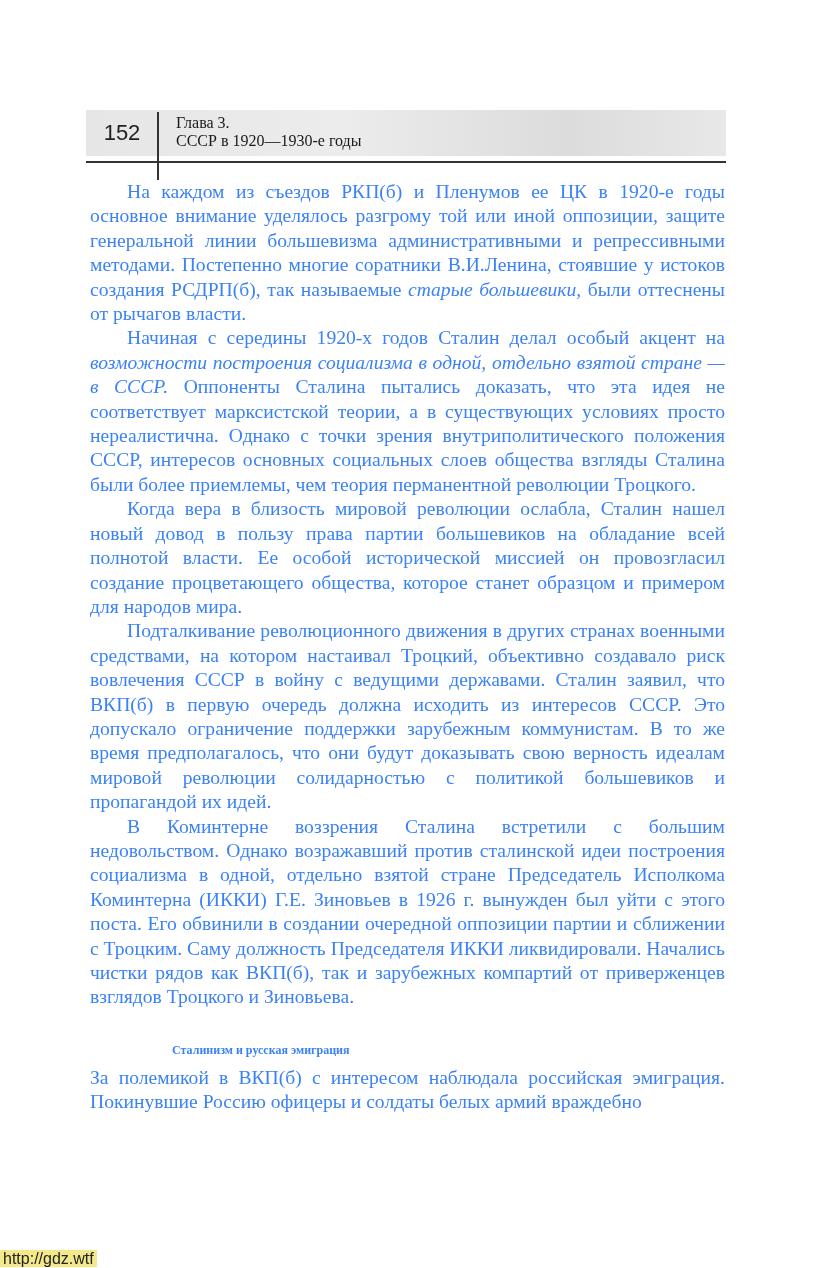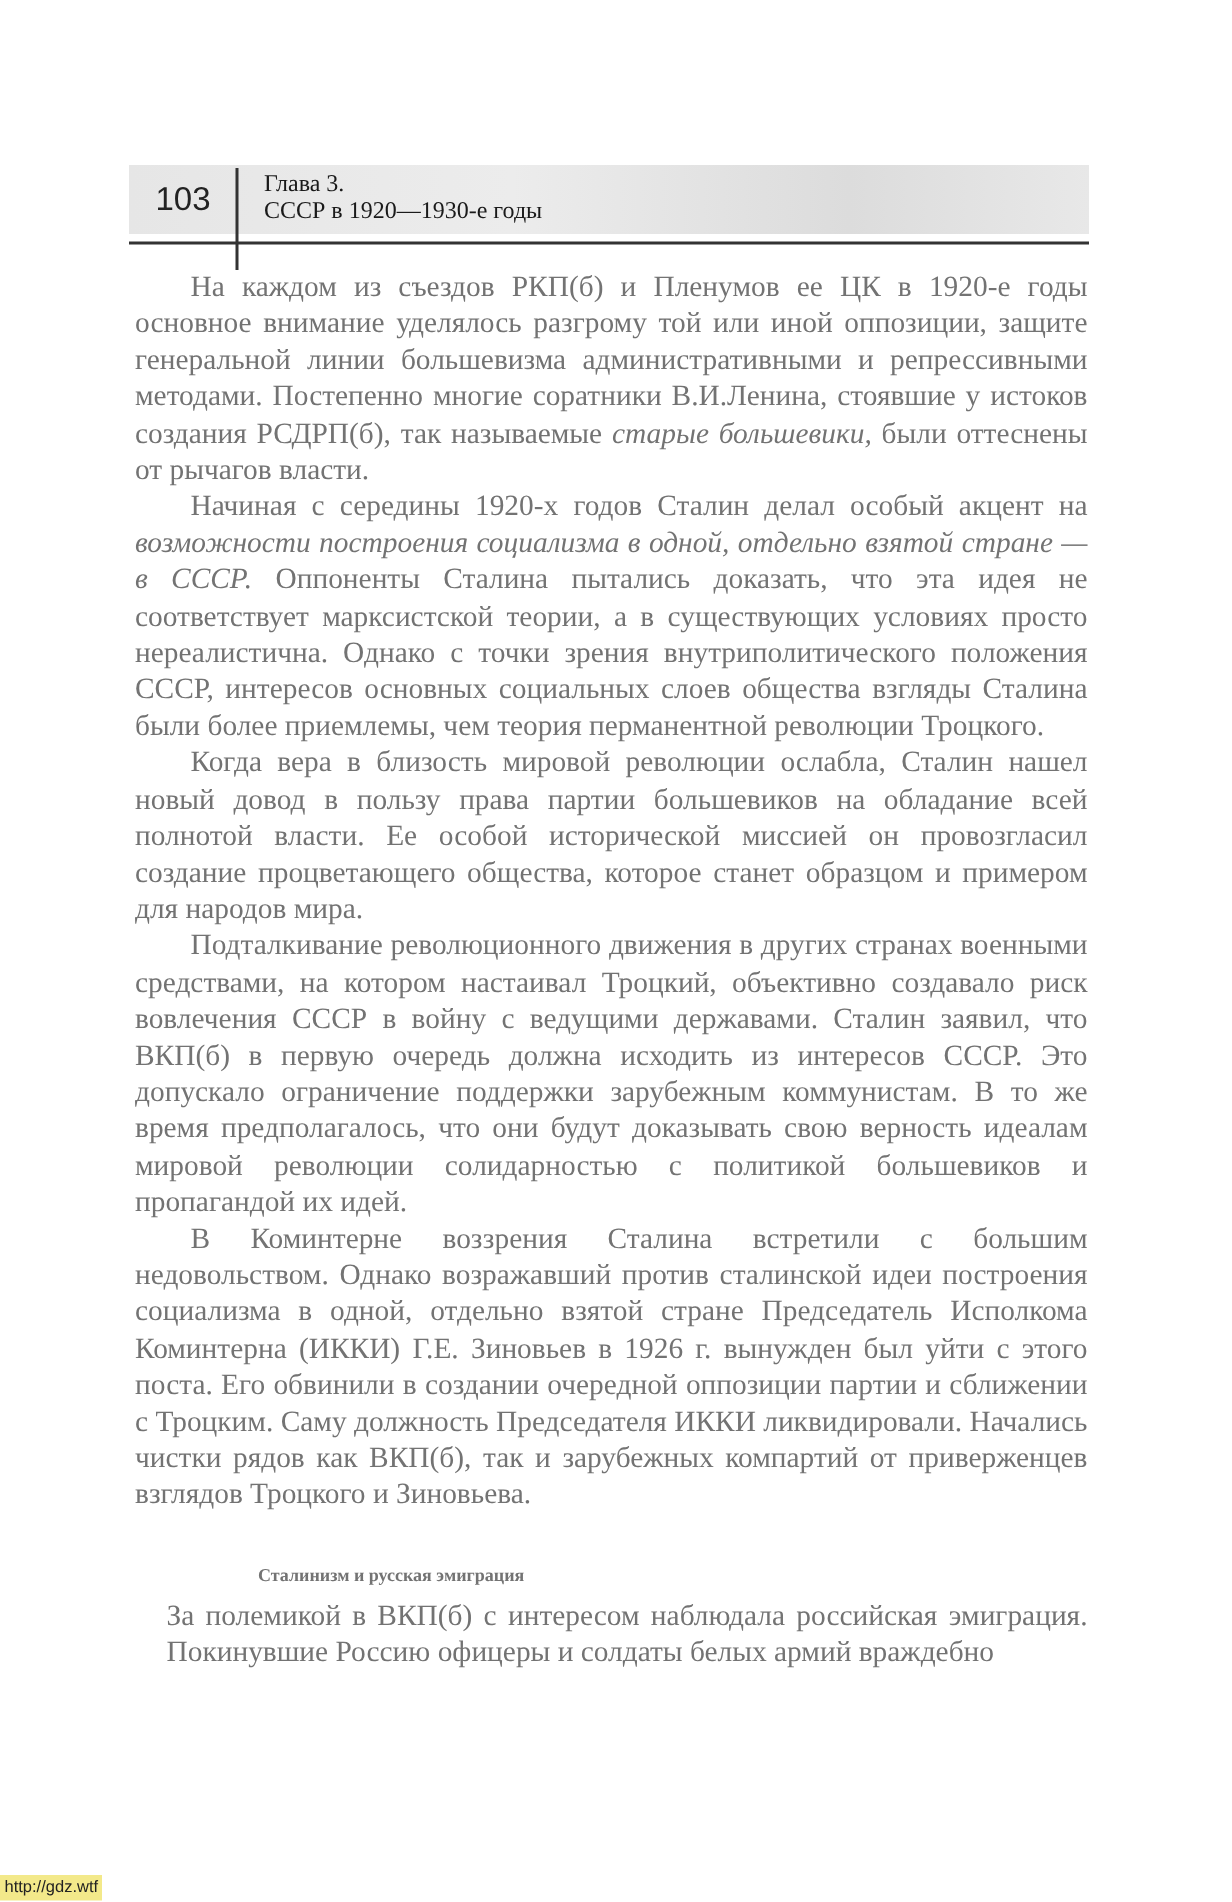--- a/index.html
+++ b/index.html
@@ -20,39 +20,39 @@
     position: absolute; left: 157px; top: 112px; width: 2px; height: 68px; background: #333;
   }
   .hrule {
     position: absolute; left: 86px; top: 161px; width: 640px; height: 2px; background: #333;
   }
   .running-head {
     position: absolute; left: 176px; top: 114px; font-size: 16px; line-height: 18px; color: #1a1a1a;
   }
   .content {
     position: absolute; left: 90px; top: 180px; width: 635px;
-    font-size: 19.6px; line-height: 24.4px; text-align: justify; color: #737373;
+    font-size: 19.6px; line-height: 24.4px; text-align: justify; color: #3b82f6;
   }
   .content p { margin: 0; text-indent: 37px; }
-  .content p.noindent { text-indent: 0; margin-left: 21px; }
+  .content p.noindent { text-indent: 0; }
   .content em { font-style: italic; }
   .section-heading {
     font-family: "Liberation Serif", serif; font-weight: bold; font-size: 12px;
     margin: 28px 0 4px 82px; line-height: 24px; text-indent: 0; text-align: left;
   }
   .watermark {
     position: absolute; left: 0; top: 1250px; background: #f3e98a; color: #222;
-    font-family: "Liberation Sans", sans-serif; font-size: 11px; padding: 1px 3px; line-height: 15px;
+    font-family: "Liberation Sans", sans-serif; font-size: 16px; padding: 1px 3px; line-height: 15px;
   }
 </style>
 </head>
 <body>
 
 <div class="header-band"></div>
-<div class="page-number">103</div>
+<div class="page-number">152</div>
 <div class="vrule"></div>
 <div class="hrule"></div>
 <div class="running-head">
   <div>Глава 3.</div>
   <div>СССР в 1920—1930-е годы</div>
 </div>
 
 <div class="content">
   <p>
     <span>На каждом из съездов РКП(б) и Пленумов ее ЦК в 1920-е годы основное внимание уделялось разгрому той или иной оппозиции, защите генеральной линии большевизма административными и репрессивными методами. Постепенно многие соратники В.И.Ленина, стоявшие у истоков создания РСДРП(б), так называемые </span><em>старые большевики,</em><span> были оттеснены от рычагов власти.</span>

